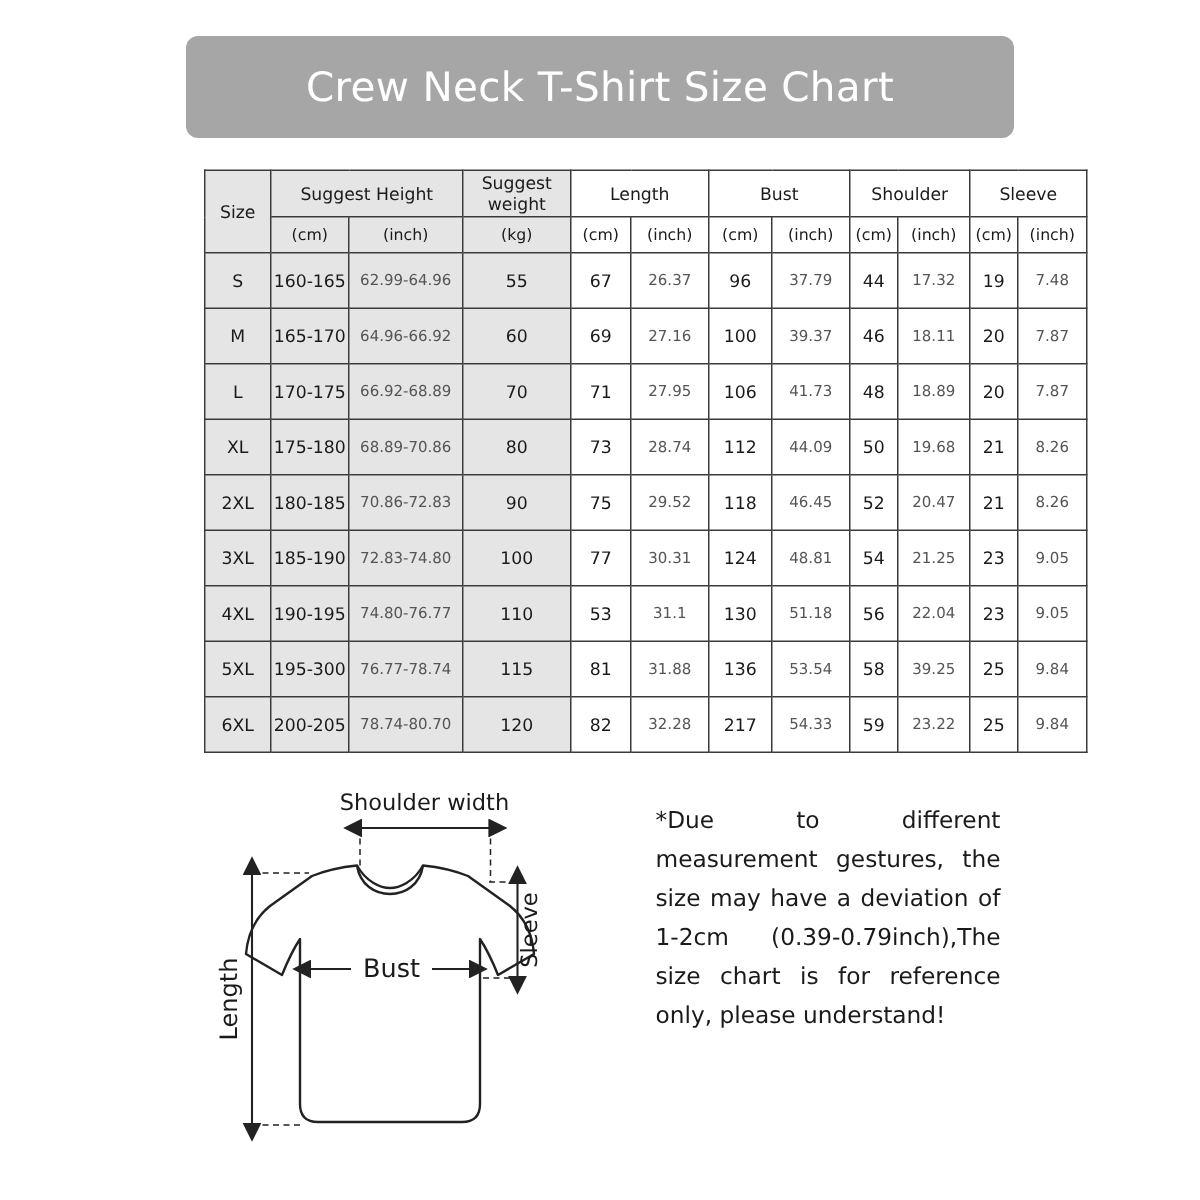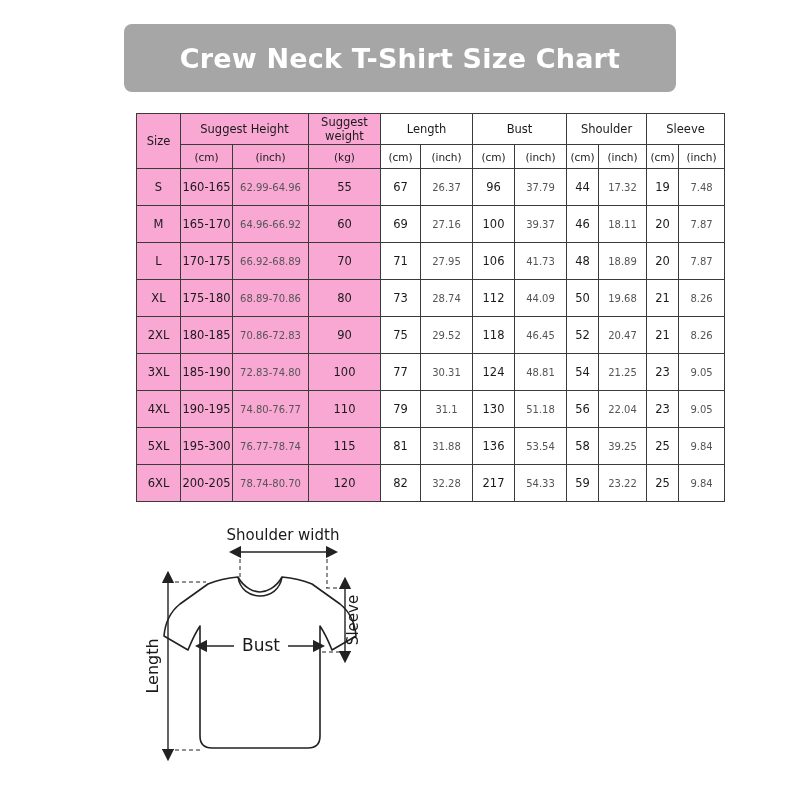--- a/index.html
+++ b/index.html
@@ -30,21 +30,21 @@
     height: 68px;
     background: #a6a6a6;
     border-radius: 8px;
     display: flex;
     align-items: center;
     justify-content: center;
   }
   .title-text {
     font-family: "DejaVu Sans", sans-serif;
     font-size: 27px;
-    font-weight: 700;
+    font-weight: 400;
     color: #ffffff;
     letter-spacing: 0.2px;
     white-space: nowrap;
   }
 
   
   .table-wrap {
     position: absolute;
     left: 136px;
     top: 113px;
@@ -84,21 +84,21 @@
     height: 36px;
     font-size: 11.5px;
     color: #1a1a1a;
   }
   .cell-sub {
     height: 36px;
     font-size: 10px;
     color: #555555;
   }
   .shade {
-    background: #f9a8d4;
+    background: #e5e5e5;
   }
   .plain {
     background: #ffffff;
   }
 
   
   col.c-size   { width: 44px; }
   col.c-h-cm   { width: 52px; }
   col.c-h-in   { width: 76px; }
   col.c-w-kg   { width: 72px; }
@@ -266,21 +266,21 @@
           <td class="cell-num plain">54</td>
           <td class="cell-sub plain">21.25</td>
           <td class="cell-num plain">23</td>
           <td class="cell-sub plain">9.05</td>
         </tr>
         <tr>
           <td class="cell-size shade">4XL</td>
           <td class="cell-num shade">190-195</td>
           <td class="cell-sub shade">74.80-76.77</td>
           <td class="cell-num shade">110</td>
-          <td class="cell-num plain">79</td>
+          <td class="cell-num plain">53</td>
           <td class="cell-sub plain">31.1</td>
           <td class="cell-num plain">130</td>
           <td class="cell-sub plain">51.18</td>
           <td class="cell-num plain">56</td>
           <td class="cell-sub plain">22.04</td>
           <td class="cell-num plain">23</td>
           <td class="cell-sub plain">9.05</td>
         </tr>
         <tr>
           <td class="cell-size shade">5XL</td>
@@ -362,14 +362,15 @@
       <line x1="38" y1="250" x2="70" y2="250" stroke="#222" stroke-width="1" stroke-dasharray="4,3"></line>
       <text x="28" y="166" font-family="DejaVu Sans, sans-serif" font-size="16" fill="#1a1a1a" text-anchor="middle" transform="rotate(-90 28 166)">Length</text>
 
       <line x1="215" y1="88" x2="215" y2="152" stroke="#222" stroke-width="1.4" marker-start="url(#arrL)" marker-end="url(#arrR)"></line>
       <line x1="196" y1="88" x2="215" y2="88" stroke="#222" stroke-width="1" stroke-dasharray="4,3"></line>
       <line x1="192" y1="152" x2="215" y2="152" stroke="#222" stroke-width="1" stroke-dasharray="4,3"></line>
       <text x="228" y="120" font-family="DejaVu Sans, sans-serif" font-size="15" fill="#1a1a1a" text-anchor="middle" transform="rotate(-90 228 120)">Sleeve</text>
     </svg>
   </div>
 
+  <div class="note">*Due to different measurement gestures, the size may have a deviation of 1-2cm (0.39-0.79inch),The size chart is for reference only, please understand!</div>
 
 </div>
 
 </body></html>

